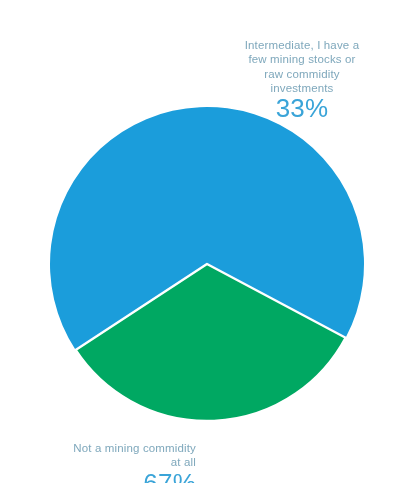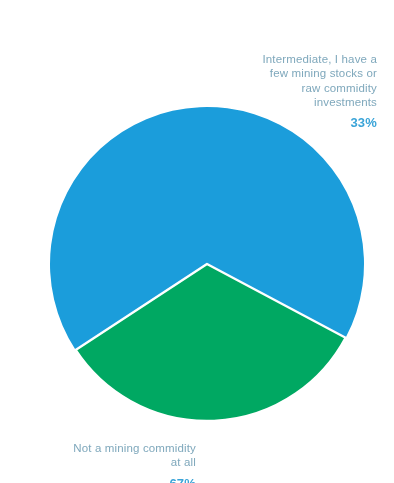--- a/index.html
+++ b/index.html
@@ -29,33 +29,33 @@
     color: #7fa8bc;
     font-size: 11.5px;
     line-height: 14.2px;
     letter-spacing: 0.15px;
     white-space: pre-line;
   }
 
   .annotation .pct {
     display: block;
     color: #3aa4d8;
-    font-size: 13px;
+    font-size: 26px;
     line-height: 25px;
-    font-weight: bold;
+    font-weight: normal;
     letter-spacing: 0.2px;
     margin-top: 1px;
   }
 
   
   #label-intermediate {
     left: 227px;
-    top: 38px;
+    top: 24px;
     width: 150px;
-    text-align: right;
+    text-align: center;
   }
 
   
   #label-not-investor {
     left: 40px;
     top: 427px;
     width: 156px;
     text-align: right;
   }
 </style>

